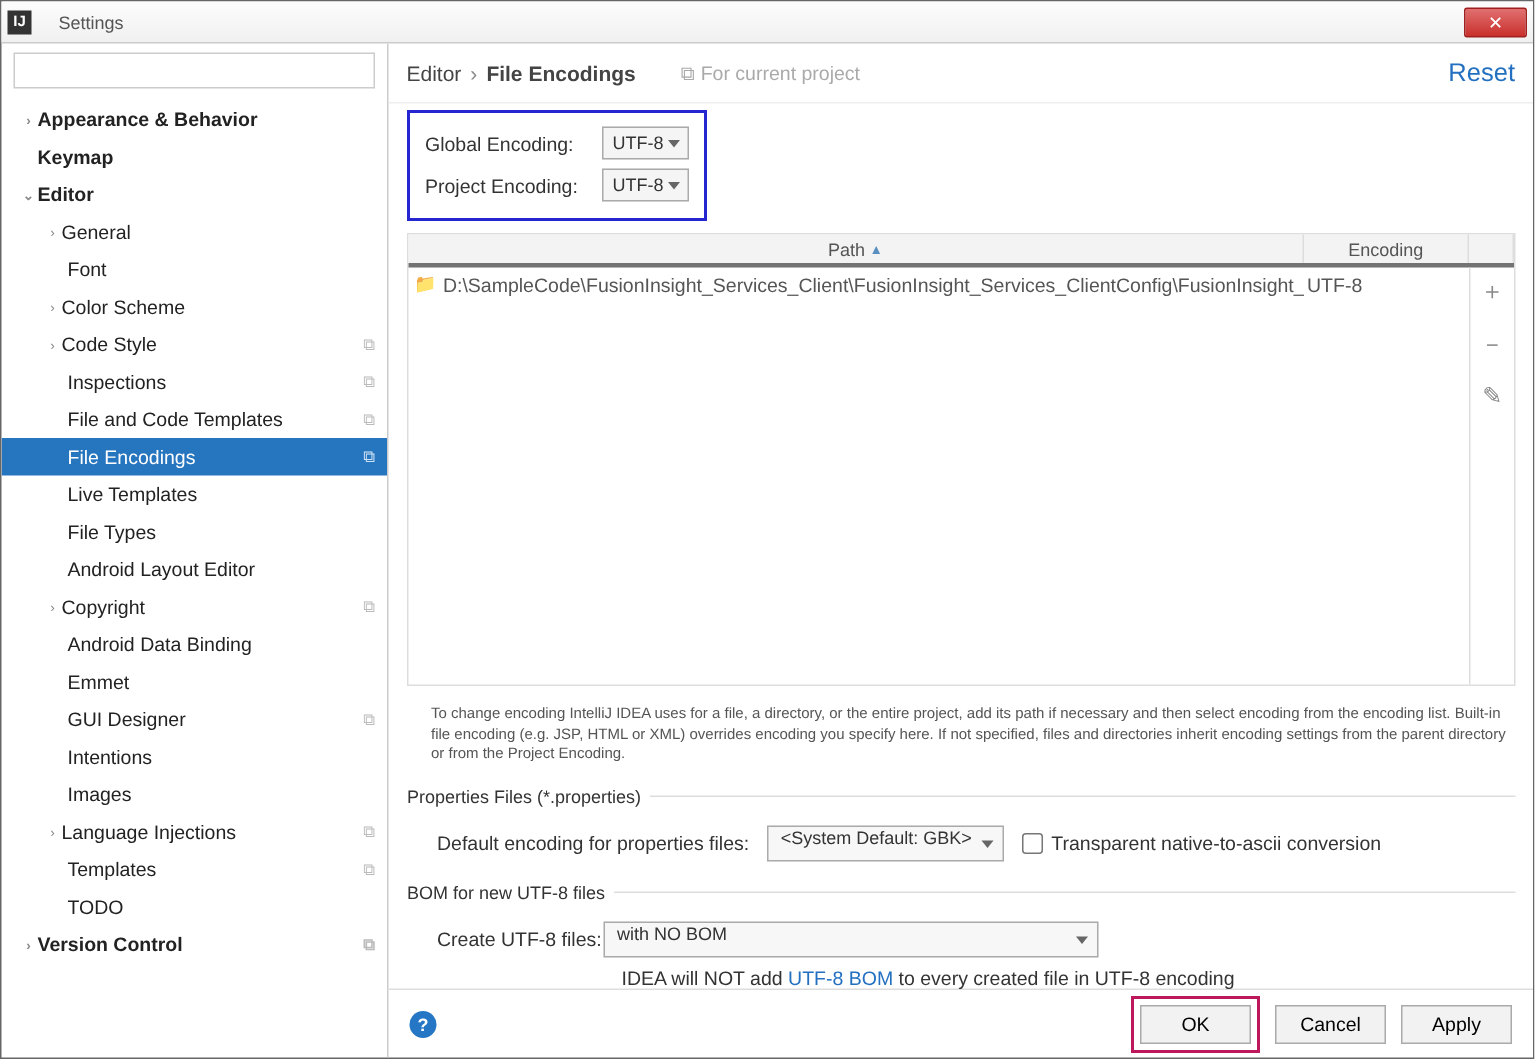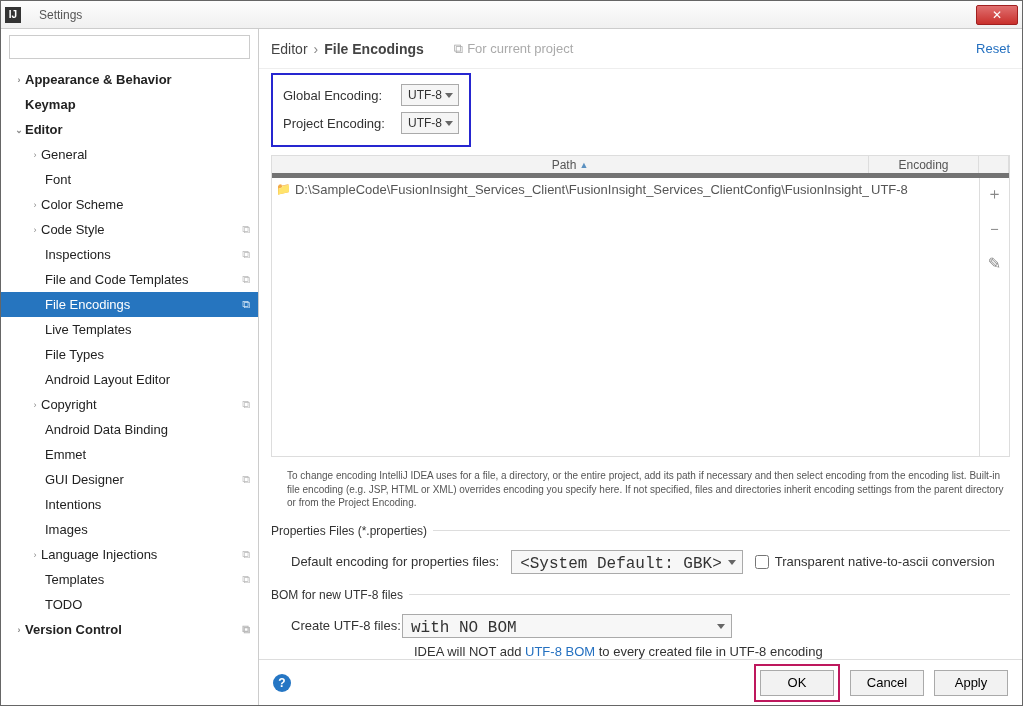--- a/index.html
+++ b/index.html
@@ -24,46 +24,46 @@
 .tree-row.selected .copy-icon { color: #cfe3f5; }
 .indent1 { padding-left: 28px; }
 .indent2 { padding-left: 44px; }
 .main { flex: 1; display: flex; flex-direction: column; padding: 0; overflow: hidden; }
 .breadcrumb-row { height: 40px; display: flex; align-items: center; padding: 0 12px; border-bottom: 1px solid #eee; }
 .breadcrumb { display: flex; align-items: center; gap: 6px; font-size: 14px; }
 .breadcrumb .crumb { color: #444; }
 .breadcrumb .crumb.bold { font-weight: bold; }
 .breadcrumb .sep { color: #888; }
 .for-project { margin-left: 30px; color: #aaa; font-size: 13px; display: flex; align-items: center; gap: 4px; }
-.reset-link { margin-left: auto; color: #2470c0; cursor: pointer; font-size: 13px; }
+.reset-link { margin-left: auto; color: #2470c0; cursor: pointer; font-size: 17px; }
 .main-body { flex: 1; padding: 4px 12px 8px 12px; overflow: auto; }
 .encoding-box { border: 2px solid #2626d0; padding: 6px 10px 8px 10px; display: inline-block; }
 .encoding-row { display: flex; align-items: center; height: 28px; gap: 8px; }
 .encoding-row label { width: 110px; font-size: 13px; color: #333; }
 .combo { height: 22px; border: 1px solid #aaa; background: #f5f5f5; padding: 0 16px 0 6px; font-size: 12px; position: relative; display: inline-flex; align-items: center; cursor: pointer; min-width: 54px; }
 .combo::after { content: ""; position: absolute; right: 5px; top: 8px; width: 0; height: 0; border-left: 4px solid transparent; border-right: 4px solid transparent; border-top: 5px solid #666; }
 .path-grid { margin-top: 8px; border: 1px solid #ddd; }
-.grid-head { display: flex; background: #f3f3f3; border-bottom: 5px solid #737373; height: 22px; }
+.grid-head { display: flex; background: #f3f3f3; border-bottom: 3px solid #737373; height: 22px; }
 .grid-head .col { display: flex; align-items: center; justify-content: center; font-size: 12px; color: #555; border-right: 1px solid #ddd; }
 .col-path { flex: 1; }
 .col-enc { width: 110px; }
 .col-tools { width: 30px; border-right: none; }
 .grid-body { display: flex; }
 .grid-rows { flex: 1; height: 278px; overflow: hidden; }
 .grid-row { display: flex; height: 22px; align-items: center; }
 .grid-row .path-cell { flex: 1; display: flex; align-items: center; white-space: nowrap; overflow: hidden; font-size: 13px; color: #555; padding-left: 4px; }
 .grid-row .path-cell .folder-icon { color: #5a90c0; margin-right: 4px; font-size: 12px; }
 .grid-row .enc-cell { width: 110px; font-size: 13px; color: #555; padding-left: 2px; }
 .grid-tools { width: 30px; border-left: 1px solid #ddd; display: flex; flex-direction: column; align-items: center; padding-top: 6px; gap: 14px; }
 .grid-tools .tool { color: #888; cursor: pointer; font-size: 16px; }
 .desc-text { font-size: 10px; color: #555; margin: 12px 4px 4px 16px; line-height: 1.35; }
 .section-label { font-size: 12px; color: #333; margin-top: 14px; display: flex; align-items: center; }
 .section-label .line { flex: 1; height: 1px; background: #ddd; margin-left: 6px; }
 .props-row { display: flex; align-items: center; margin: 12px 0 0 20px; gap: 12px; font-size: 13px; }
-.select-box { height: 24px; border: 1px solid #aaa; background: #f7f7f7; padding: 0 20px 0 8px; font-size: 16px; position: relative; display: inline-flex; align-items: flex-end; cursor: pointer; font-family: Liberation Mono, monospace; }
+.select-box { height: 24px; border: 1px solid #aaa; background: #f7f7f7; padding: 0 20px 0 8px; font-size: 12px; position: relative; display: inline-flex; align-items: flex-start; cursor: pointer; }
 .select-box::after { content: ""; position: absolute; right: 6px; top: 9px; width: 0; height: 0; border-left: 4px solid transparent; border-right: 4px solid transparent; border-top: 5px solid #666; }
 .checkbox-row { display: inline-flex; align-items: center; gap: 6px; font-size: 13px; }
 input[type=checkbox] { width: 14px; height: 14px; }
 .bom-row { display: flex; align-items: center; margin: 12px 0 0 20px; font-size: 13px; }
 .wide-select { width: 330px; }
 .bom-desc { margin: 6px 0 0 143px; font-size: 13px; color: #333; }
 .bom-desc .link { color: #2470c0; }
 .footer { height: 46px; border-top: 1px solid #ddd; display: flex; align-items: center; padding: 0 14px; gap: 10px; }
 .help-icon { width: 18px; height: 18px; border-radius: 50%; background: #2576c4; color: #fff; display: flex; align-items: center; justify-content: center; font-size: 12px; font-weight: bold; cursor: pointer; }
 .footer-spacer { flex: 1; }

